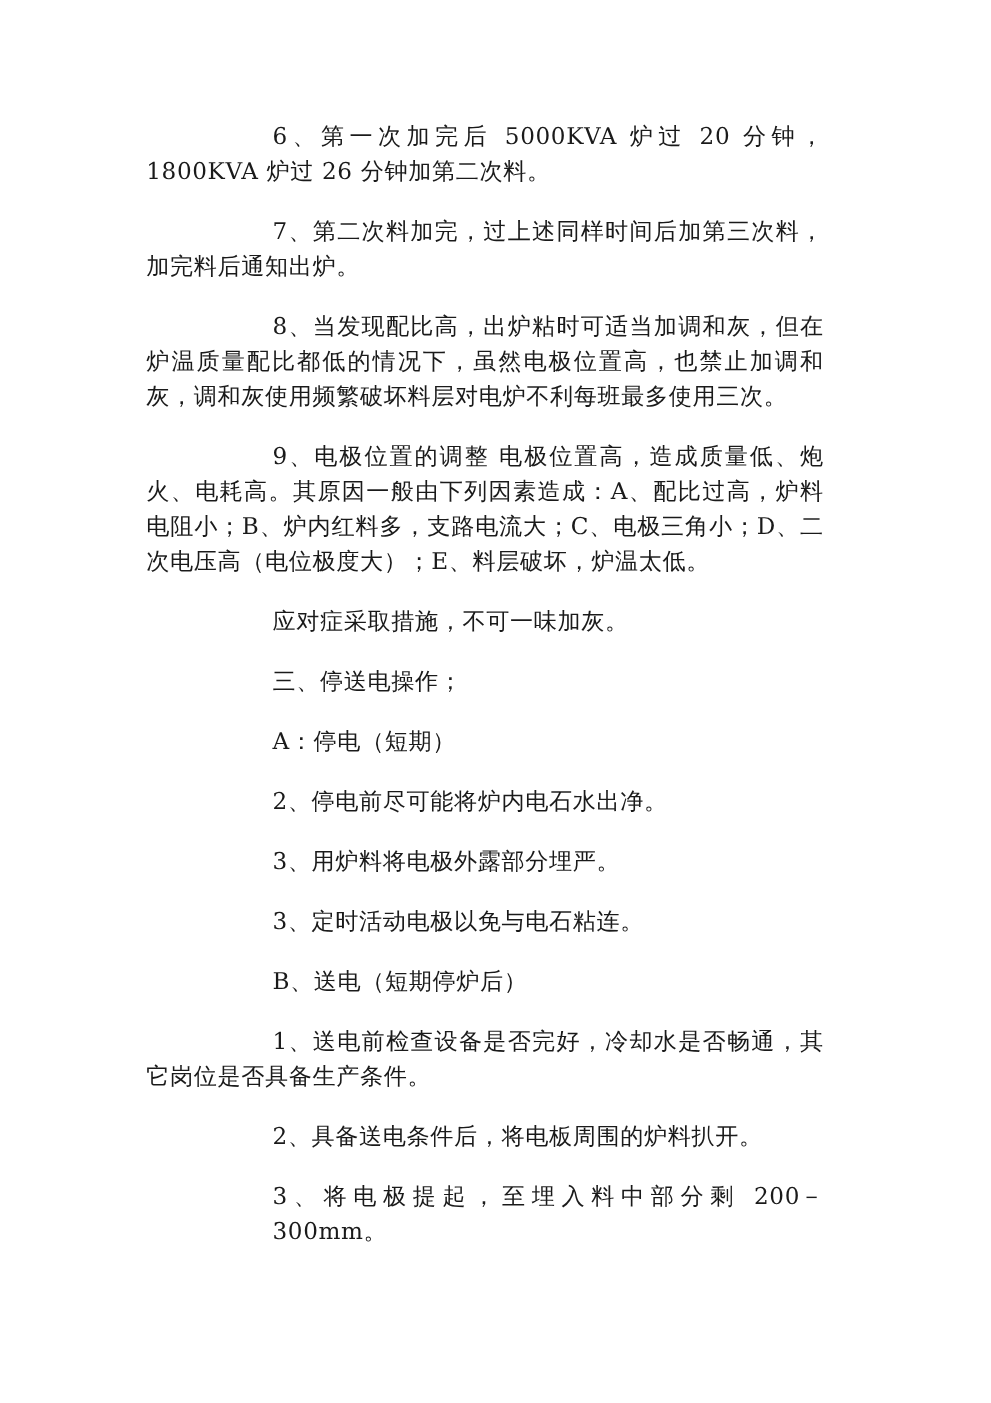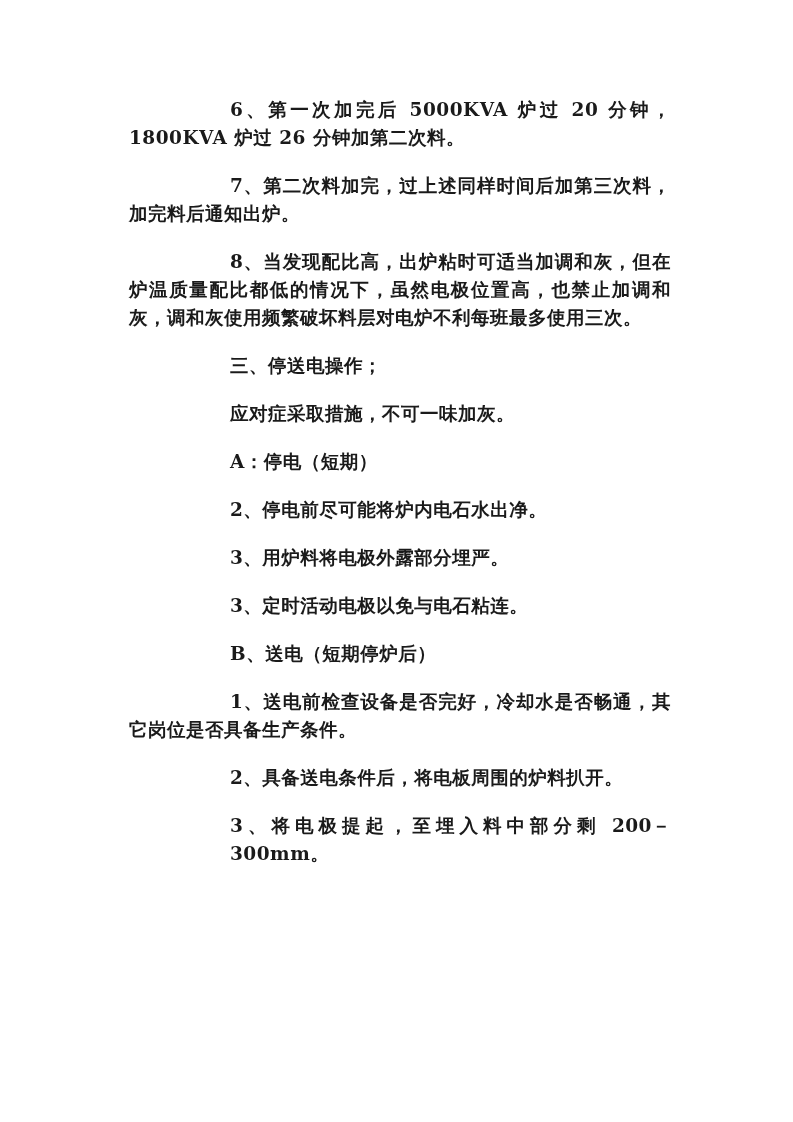--- a/index.html
+++ b/index.html
@@ -1,31 +1,32 @@
 <!DOCTYPE html>
 <html><head>
 <meta charset="utf-8">
 <style>
   html, body { margin: 0; padding: 0; background: #ffffff; }
   body { width: 793px; height: 1122px; position: relative; overflow: hidden;
          font-family: "DejaVu Serif", "Liberation Serif", serif; color: #1a1a1a; }
-  .page { position: absolute; left: 129px; top: 96px; width: 542px; font-weight: bold; }
+  .page { position: absolute; left: 117px; top: 96px; width: 542px; }
   .p { font-size: 18.5px; line-height: 28px; margin: 0 0 20px 0;
        text-align: justify; text-indent: 101px; letter-spacing: 0.5px; }
   .p.noind { text-indent: 0; padding-left: 101px; }
 </style>
 </head>
 <body>
 
 <div class="page">
   <p class="p">6、第一次加完后 5000KVA 炉过 20 分钟，1800KVA 炉过 26 分钟加第二次料。</p>
   <p class="p">7、第二次料加完，过上述同样时间后加第三次料，加完料后通知出炉。</p>
   <p class="p">8、当发现配比高，出炉粘时可适当加调和灰，但在炉温质量配比都低的情况下，虽然电极位置高，也禁止加调和灰，调和灰使用频繁破坏料层对电炉不利每班最多使用三次。</p>
+  <p class="p">9、电极位置的调整 电极位置高，造成质量低、炮火、电耗高。其原因一般由下列因素造成：A、配比过高，炉料电阻小；B、炉内红料多，支路电流大；C、电极三角小；D、二次电压高（电位极度大）；E、料层破坏，炉温太低。</p>
+  <p class="p noind">应对症采取措施，不可一味加灰。</p>
   <p class="p noind">三、停送电操作；</p>
-  <p class="p noind">应对症采取措施，不可一味加灰。</p>
   <p class="p noind">A：停电（短期）</p>
   <p class="p noind">2、停电前尽可能将炉内电石水出净。</p>
   <p class="p noind">3、用炉料将电极外露部分埋严。</p>
   <p class="p noind">3、定时活动电极以免与电石粘连。</p>
   <p class="p noind">B、送电（短期停炉后）</p>
   <p class="p">1、送电前检查设备是否完好，冷却水是否畅通，其它岗位是否具备生产条件。</p>
   <p class="p noind">2、具备送电条件后，将电板周围的炉料扒开。</p>
   <p class="p noind">3、将电极提起，至埋入料中部分剩 200－300mm。</p>
 </div>
 

